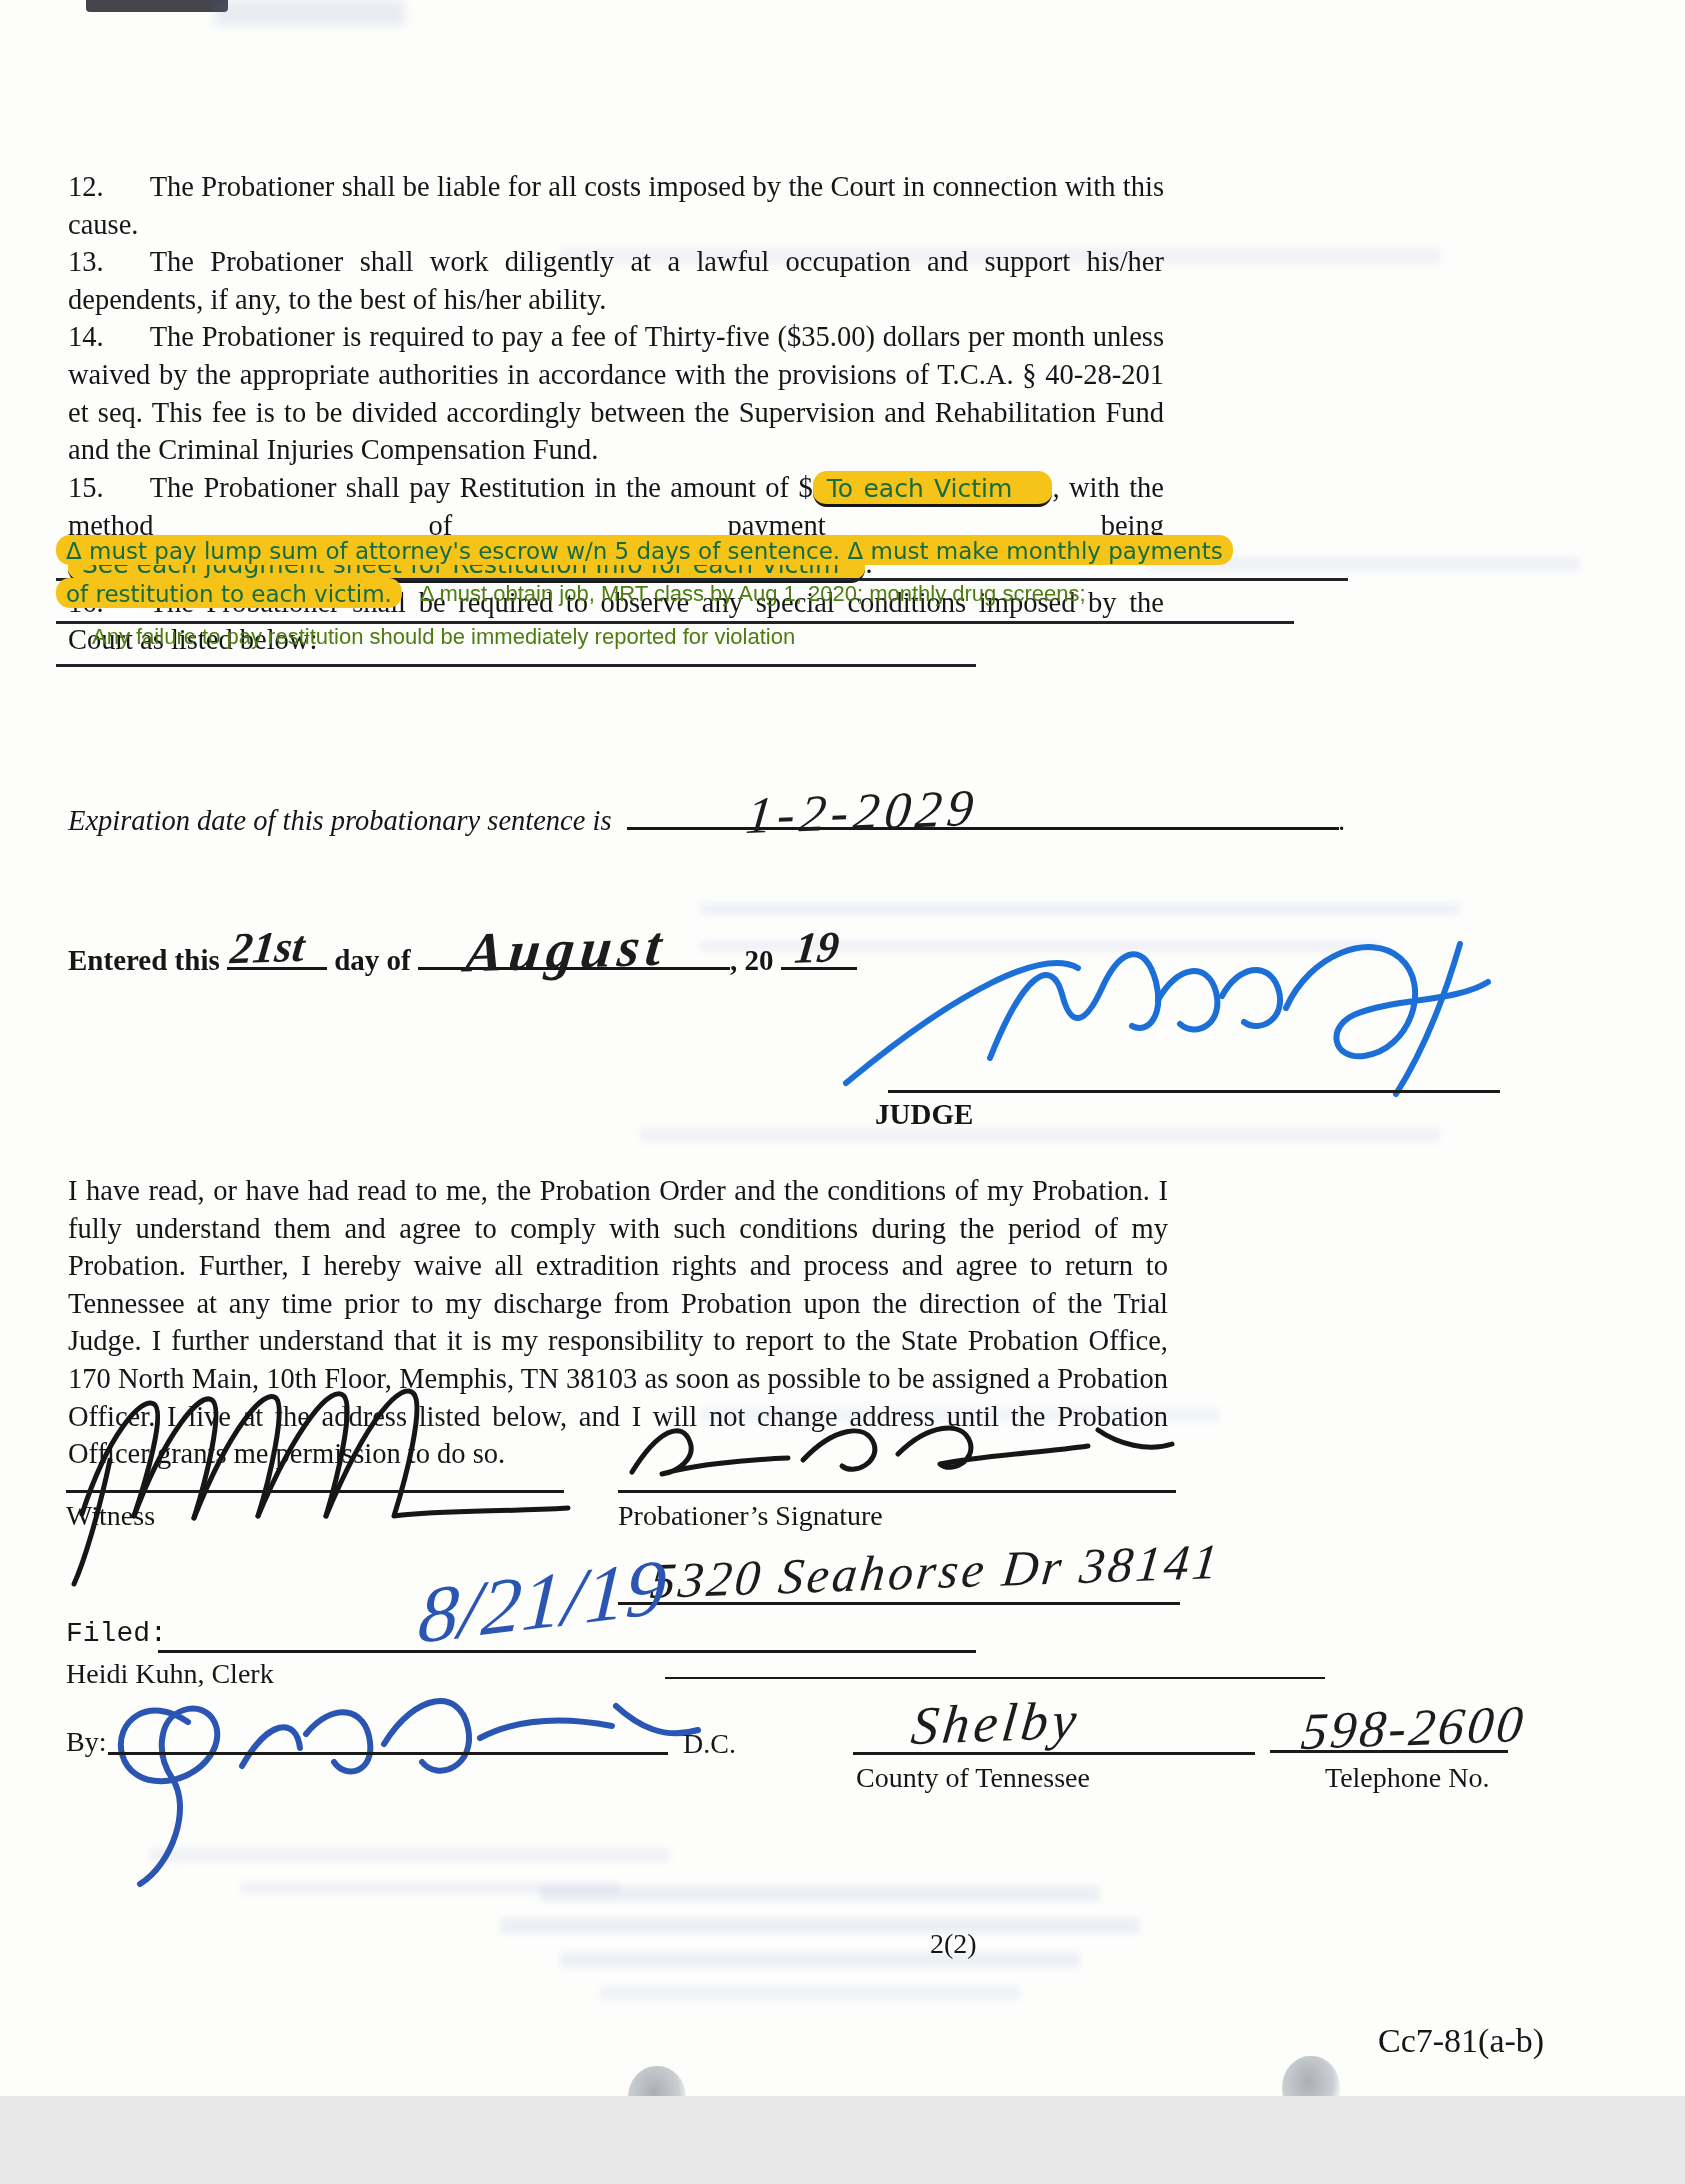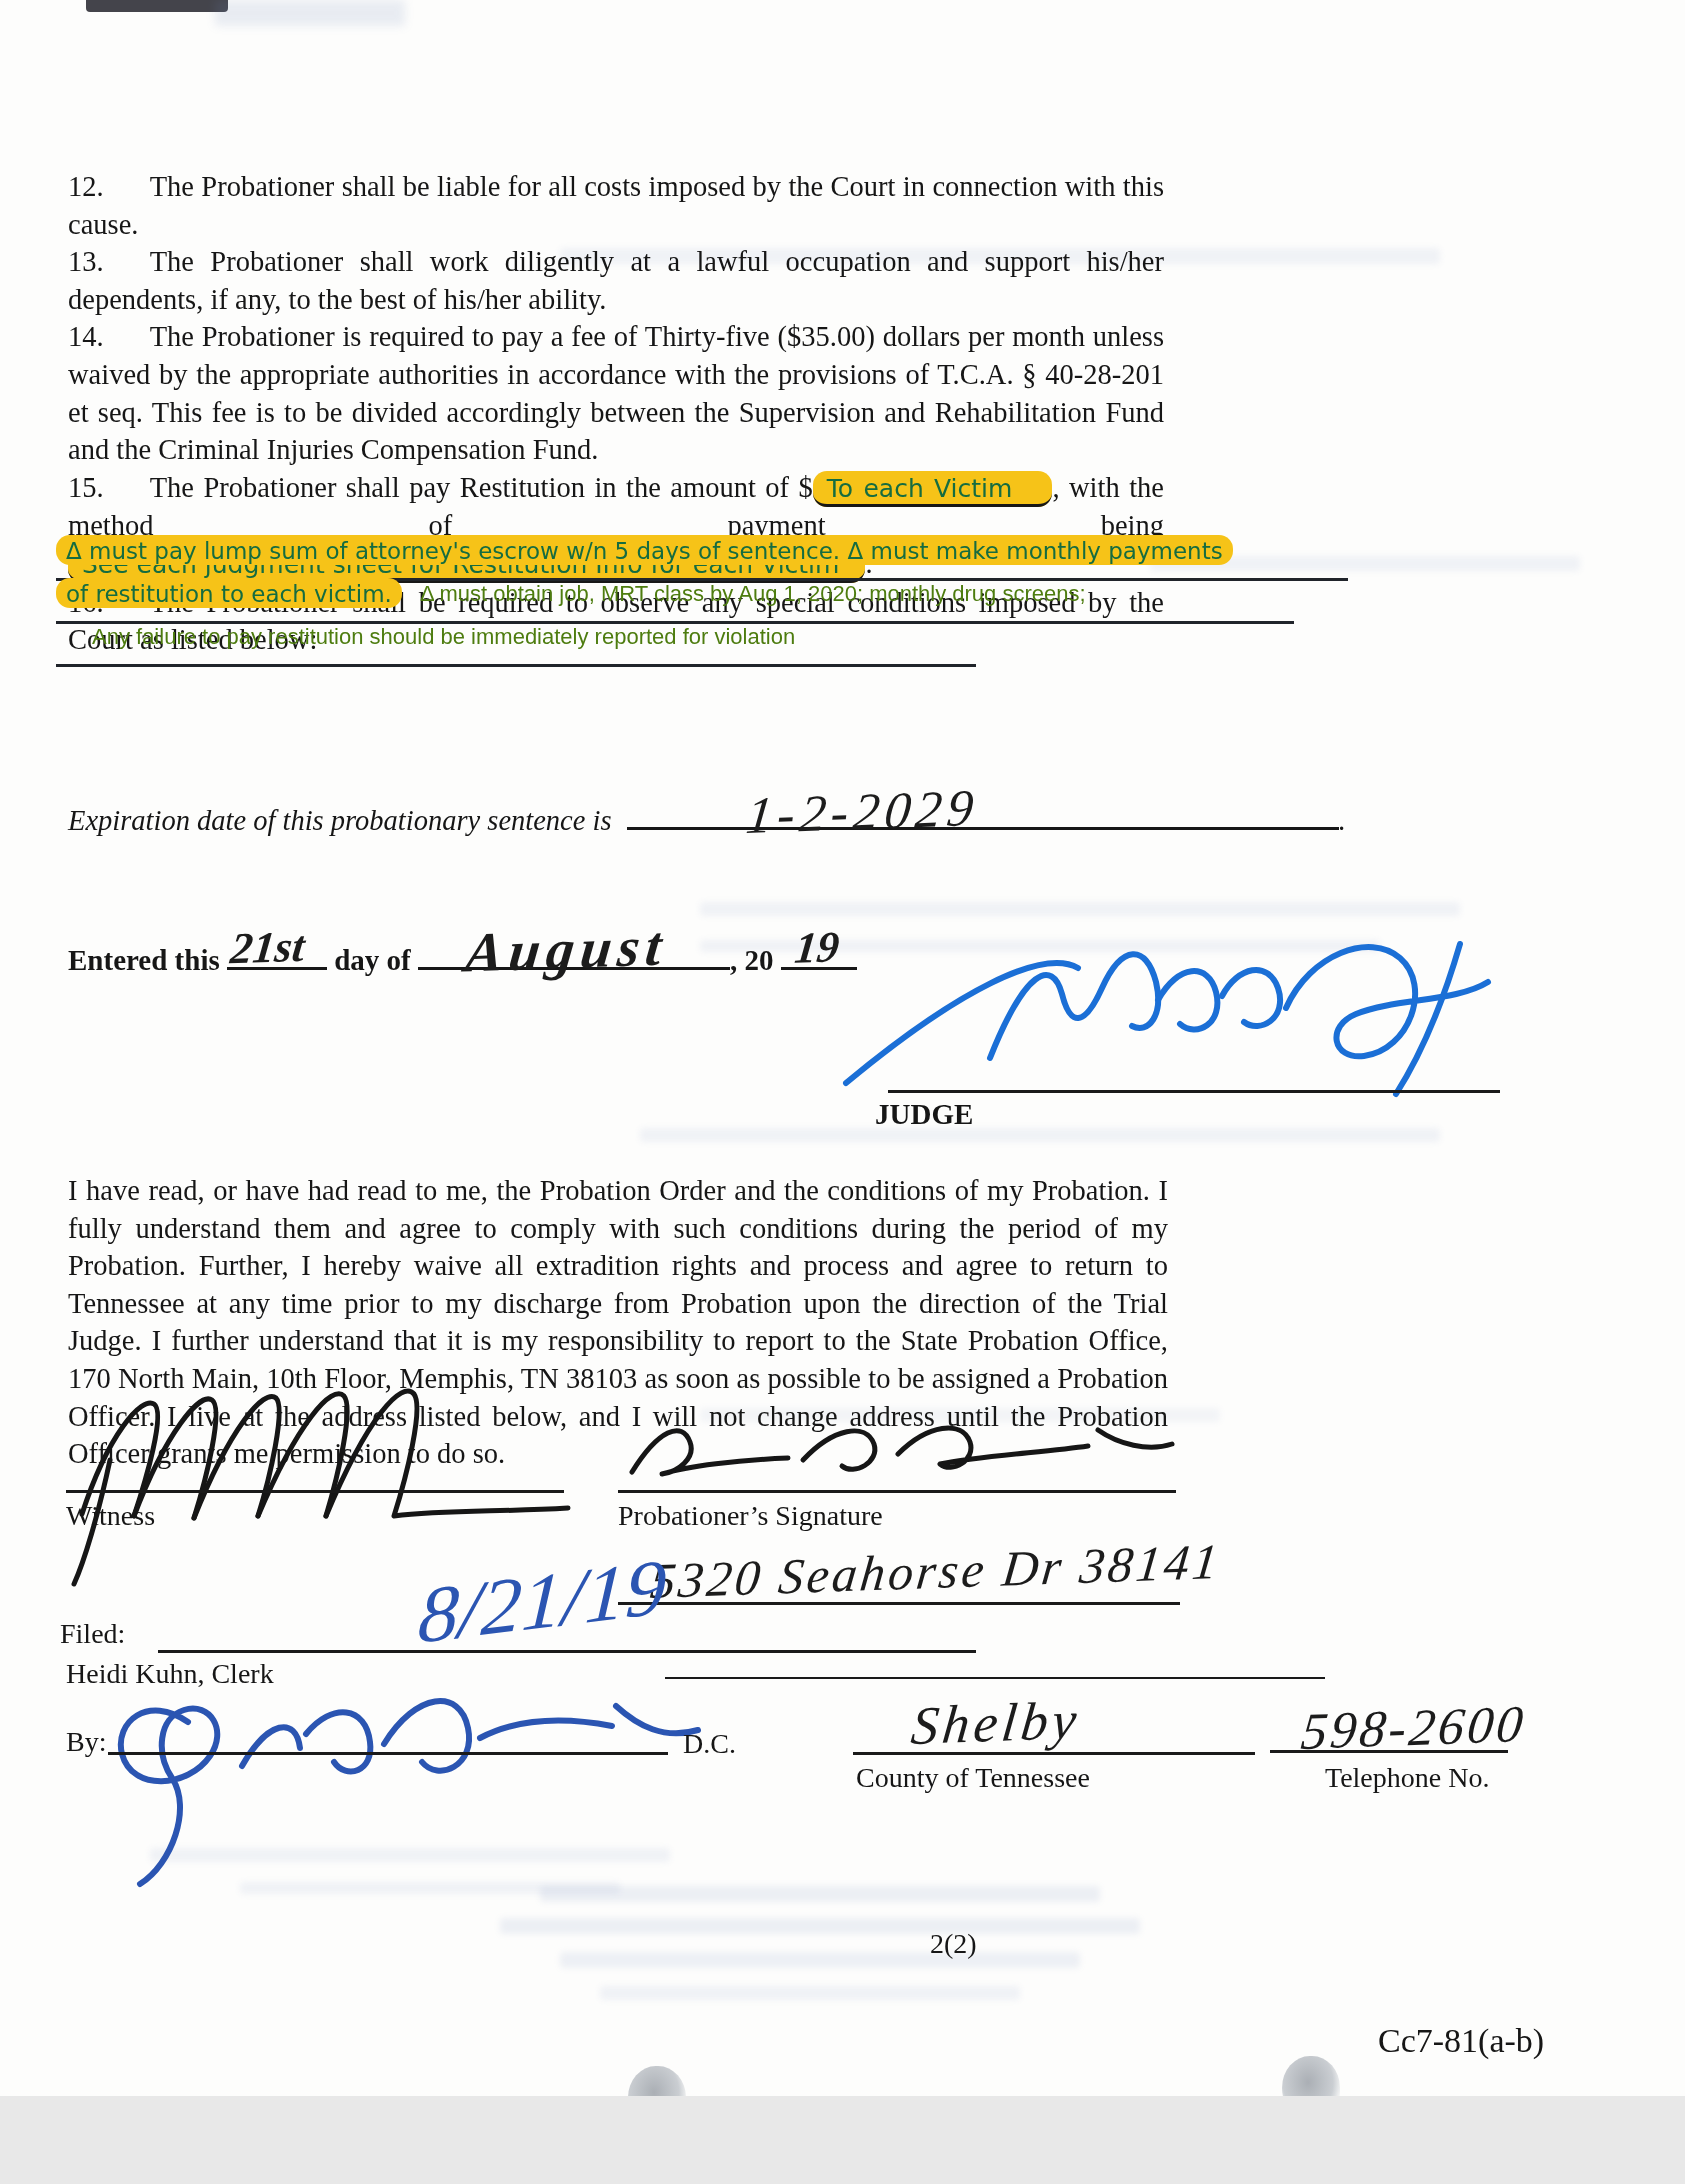--- a/index.html
+++ b/index.html
@@ -188,21 +188,21 @@
     <path d="M185 58 C215 26, 248 20, 256 42 C262 60, 236 74, 224 64"></path>
     <path d="M280 52 C310 22, 344 18, 352 40 C358 58, 334 72, 322 62 C360 54, 430 50, 470 44"></path>
     <path d="M480 28 C500 42, 530 50, 554 42"></path>
   </svg>
   <div class="rule" style="left:618px;top:1490px;width:558px;"></div>
   <div class="label" style="left:618px;top:1500px;">Probationer’s Signature</div>
 
   <div class="hw-script" style="position:absolute;left:652px;top:1542px;font-size:50px;letter-spacing:3px;">5320 Seahorse Dr 38141</div>
   <div class="rule" style="left:618px;top:1602px;width:562px;"></div>
 
-  <div class="label" style="left:60px;top:1618px;">Filed:</div>
+  <div class="label" style="left:66px;top:1618px;font-family:Liberation Mono, monospace;">Filed:</div>
   <div class="rule" style="left:158px;top:1650px;width:818px;"></div>
   <div class="hw-script" style="position:absolute;left:420px;top:1556px;font-size:80px;color:#2b55b2;transform:skewX(-10deg) rotate(-7deg);">8/21/19</div>
   <div class="label" style="left:66px;top:1658px;">Heidi Kuhn, Clerk</div>
 
   <div class="rule thin" style="left:665px;top:1677px;width:660px;"></div>
 
   <div class="label" style="left:66px;top:1726px;">By:</div>
   <svg class="sig sig-blue-clerk" style="left:92px;top:1648px;" width="620" height="240" viewBox="0 0 620 240">
     <path d="M96 74 C56 46, 22 74, 30 106 C40 144, 96 140, 118 108 C136 82, 118 54, 92 62 C66 70, 64 106, 80 130 C100 160, 80 216, 48 236"></path>
     <path d="M150 118 C176 72, 204 68, 208 100"></path>

